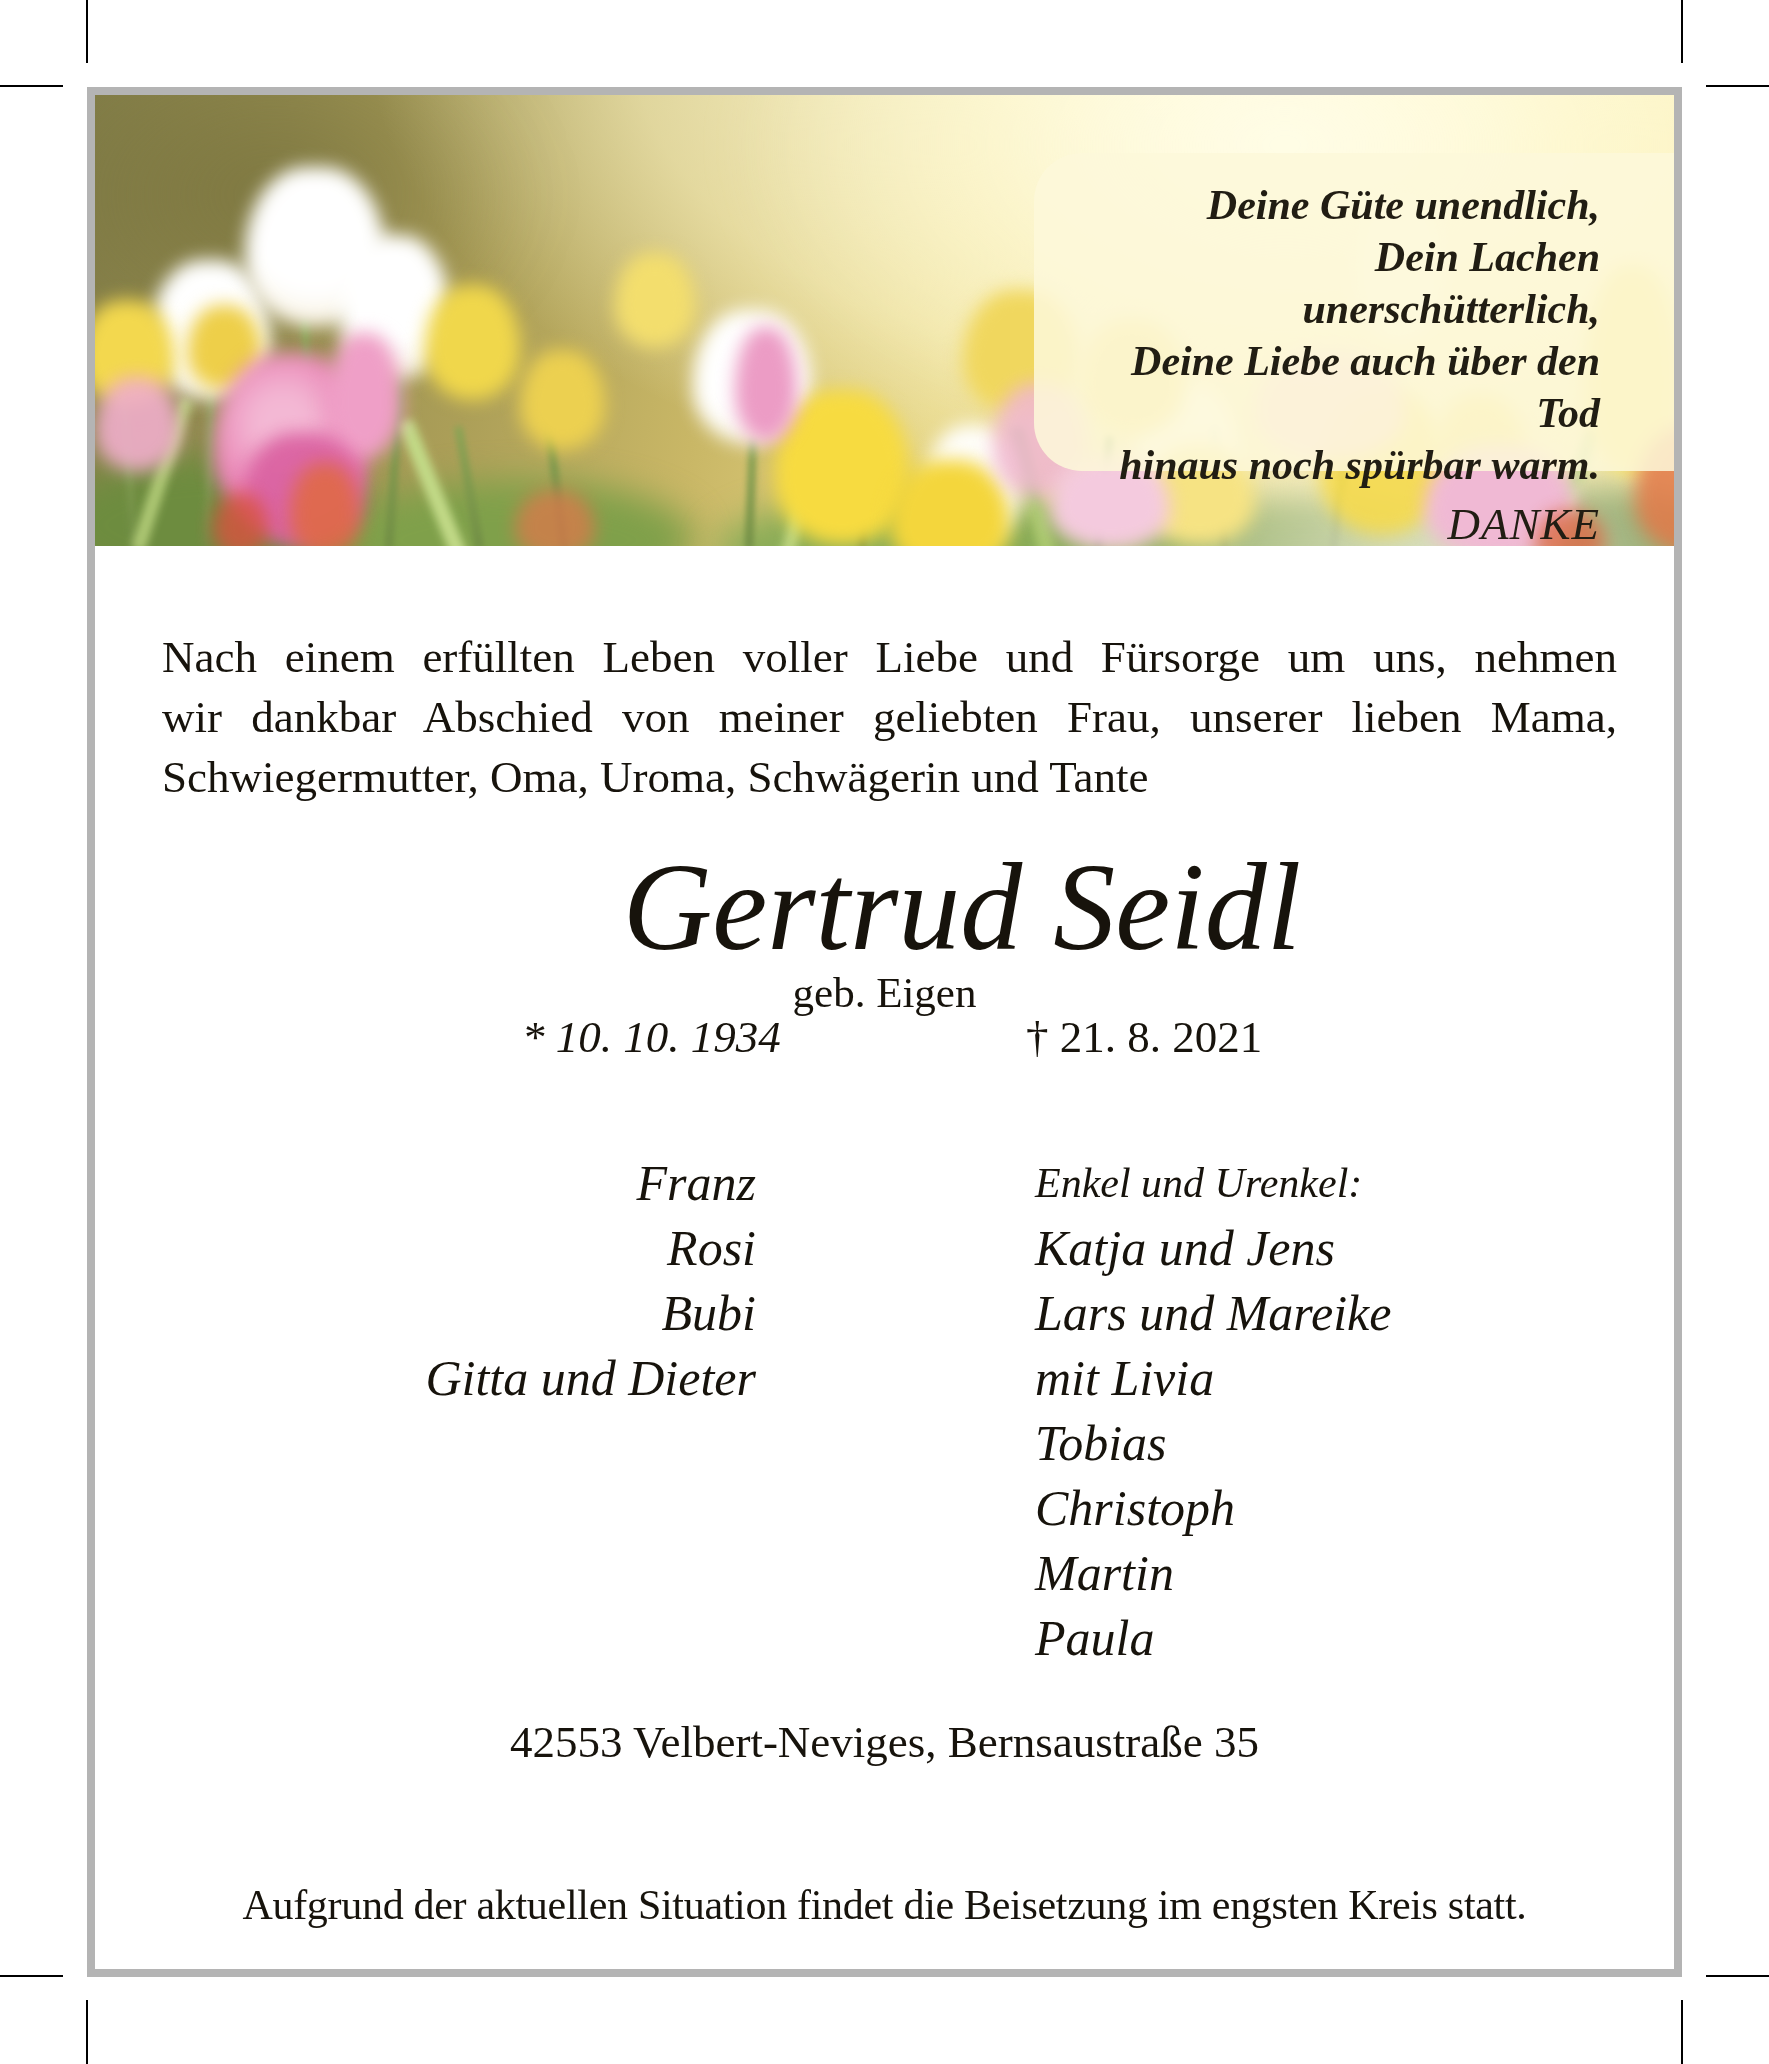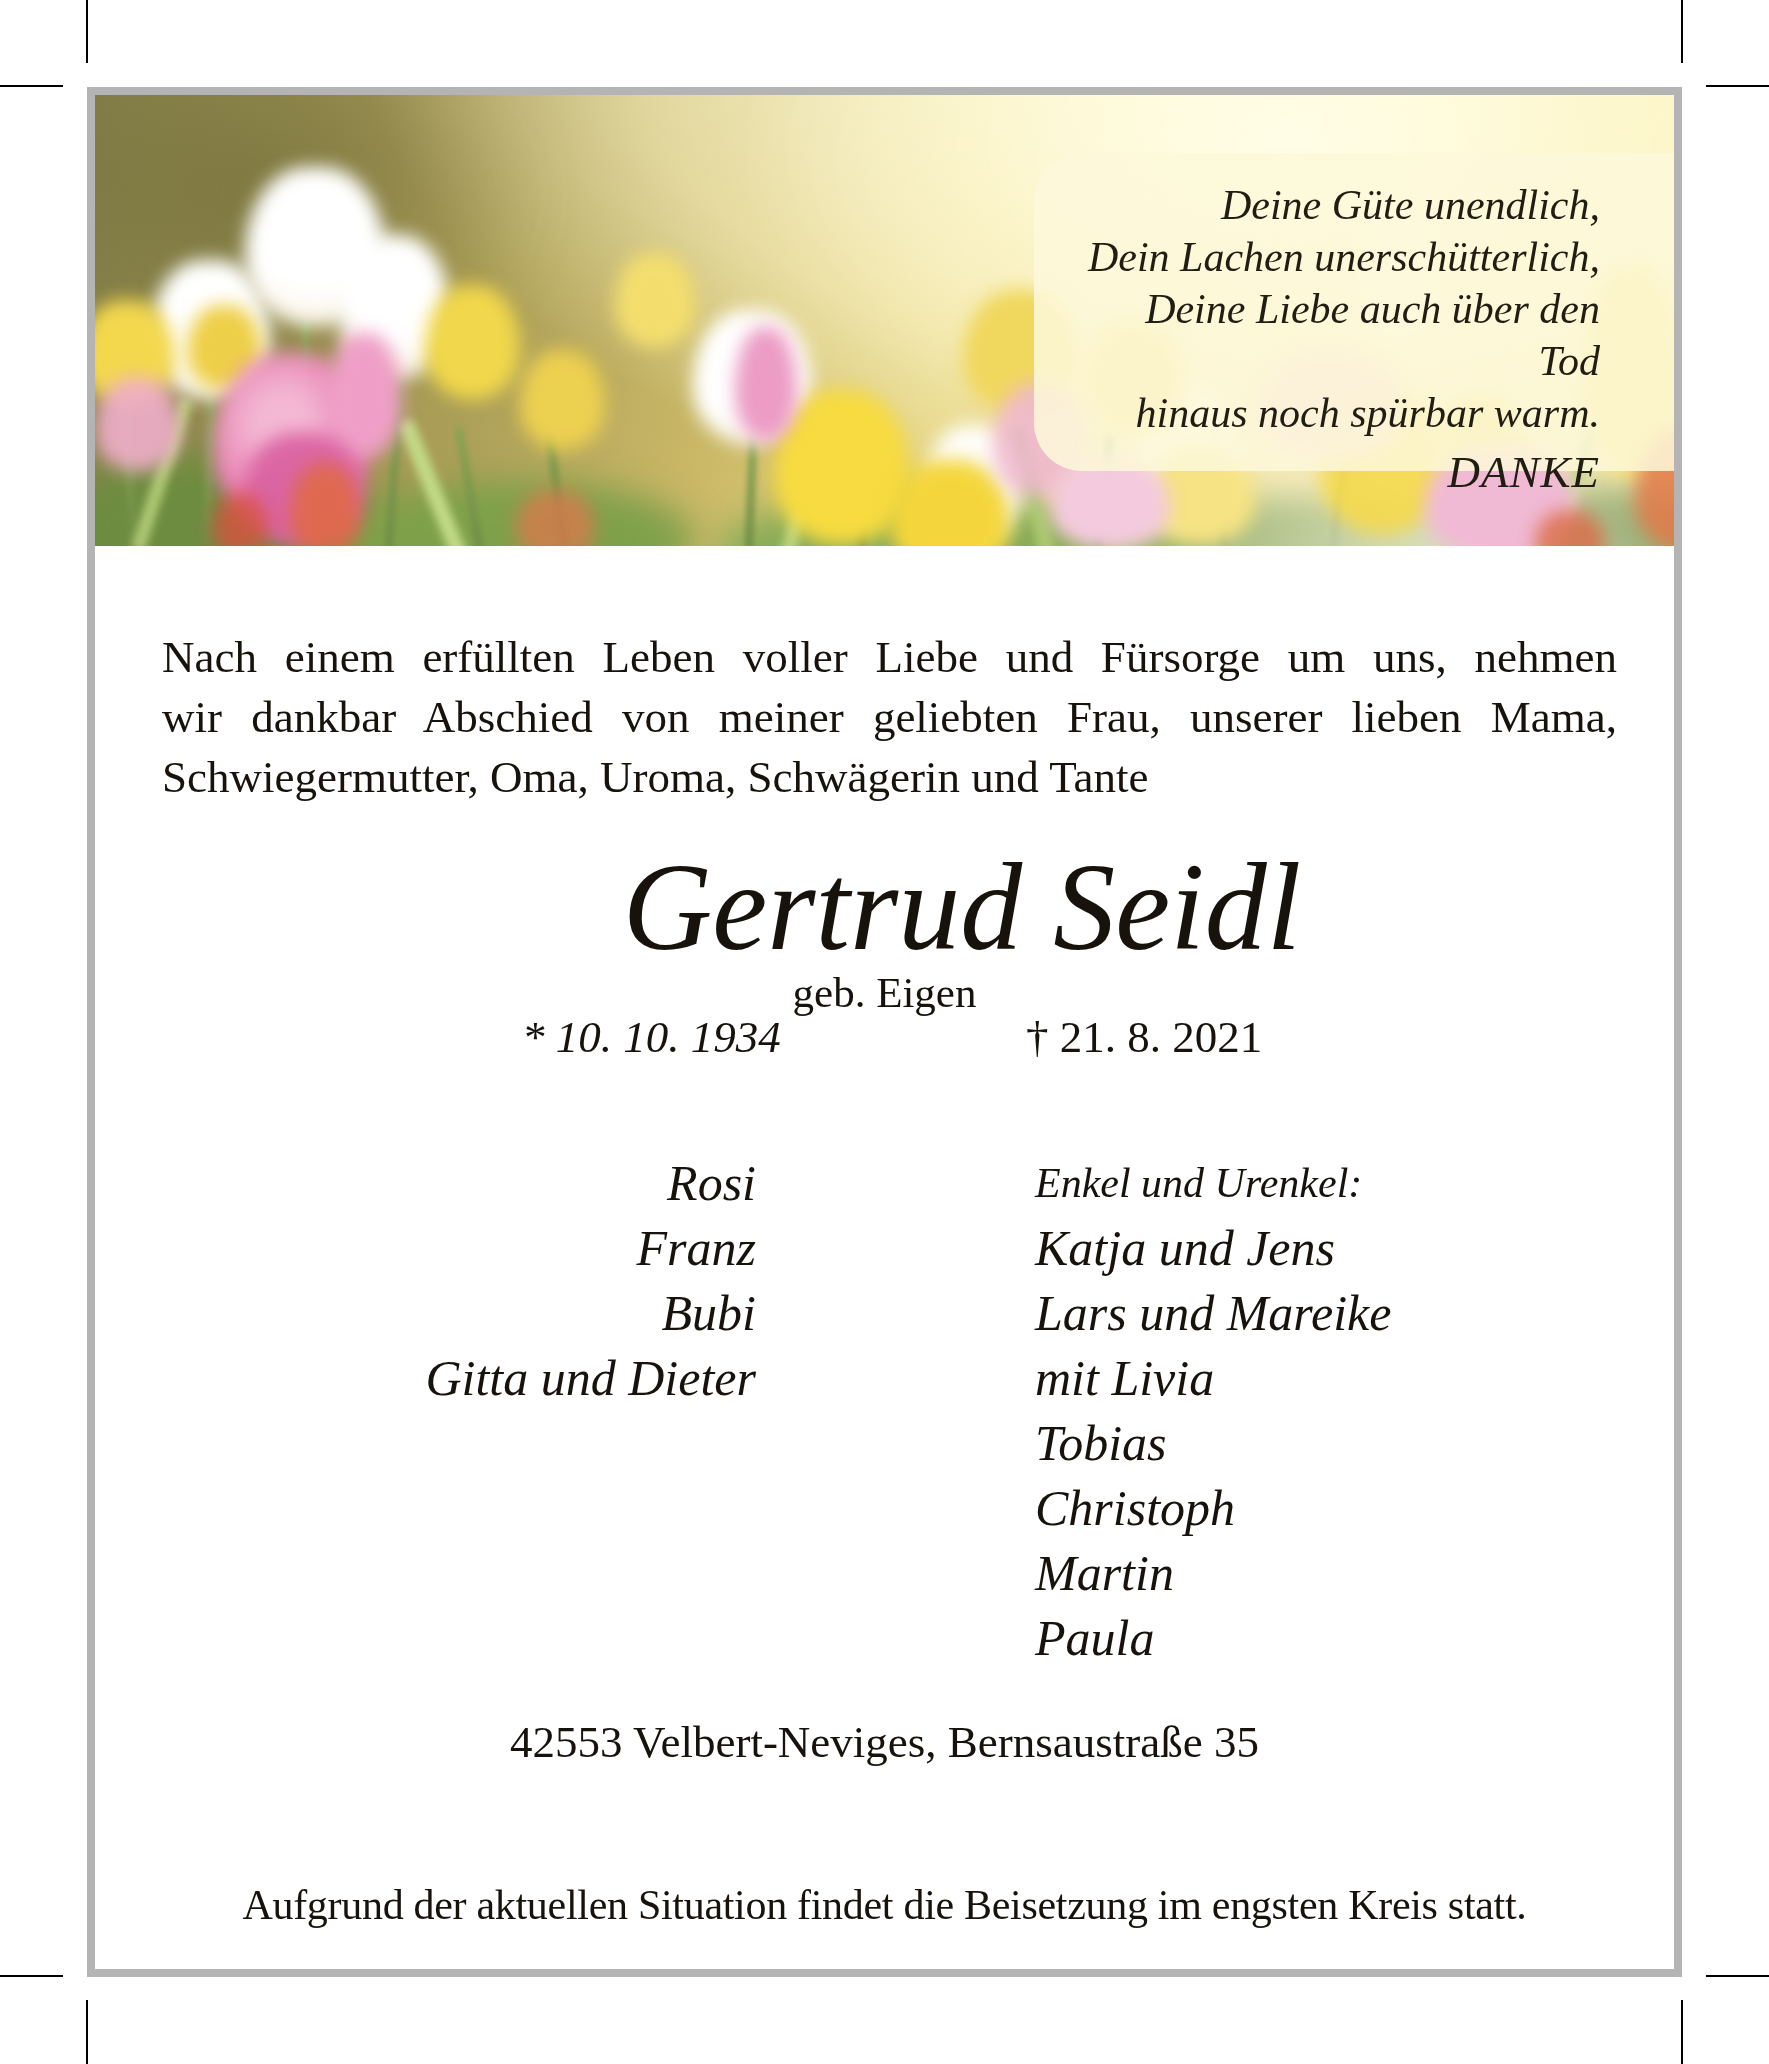--- a/index.html
+++ b/index.html
@@ -17,21 +17,21 @@
   .glow{position:absolute;border-radius:50%;filter:blur(26px);}
   .f{position:absolute;border-radius:48% 48% 55% 55% / 60% 60% 45% 45%;filter:blur(9px);}
   .s{position:absolute;width:8px;border-radius:4px;filter:blur(3px);
      background:linear-gradient(#8aa455,#6f8c44);}
   .g{position:absolute;border-radius:50%;filter:blur(17px);}
   .leaf{position:absolute;border-radius:6px;filter:blur(4px);}
   
   .poembox{position:absolute;left:939px;top:58px;width:640px;height:318px;
            border-radius:48px 0 0 48px;background:rgba(253,248,218,0.86);
            box-sizing:border-box;padding:26px 74px 0 40px;text-align:right;}
-  .poemline{font-style:italic;font-size:42px;line-height:52px;color:#211d13;}
+  .poemline{font-style:italic;font-size:42px;line-height:52px;color:#211d13;font-weight:bold;}
   .poemthanks{font-style:italic;font-size:45px;line-height:52px;margin-top:7px;
               letter-spacing:1px;color:#211d13;}
   
   .intro{position:absolute;left:67px;top:532px;width:1455px;font-size:45px;line-height:60px;}
   .jline{text-align:justify;text-align-last:justify;}
   .bigname{position:absolute;left:0;top:748px;width:1734px;text-align:center;
            font-style:italic;font-size:124px;line-height:1.05;}
   .maiden{position:absolute;left:0;top:873px;width:1579px;text-align:center;font-size:43px;}
   .bdate{position:absolute;left:427px;top:916px;font-size:45px;font-style:italic;}
   .ddate{position:absolute;left:931px;top:916px;font-size:45px;}
@@ -142,22 +142,22 @@
       <div class="jline">wir dankbar Abschied von meiner geliebten Frau, unserer lieben Mama,</div>
       <div>Schwiegermutter, Oma, Uroma, Schwägerin und Tante</div>
     </div>
 
     <div class="bigname">Gertrud Seidl</div>
     <div class="maiden">geb. Eigen</div>
     <div class="bdate">* 10. 10. 1934</div>
     <div class="ddate">† 21. 8. 2021</div>
 
     <div class="colL">
+      <div>Franz</div>
       <div>Rosi</div>
-      <div>Franz</div>
       <div>Bubi</div>
       <div>Gitta und Dieter</div>
     </div>
 
     <div class="colR">
       <div class="colhead">Enkel und Urenkel:</div>
       <div>Katja und Jens</div>
       <div>Lars und Mareike</div>
       <div>mit Livia</div>
       <div>Tobias</div>

